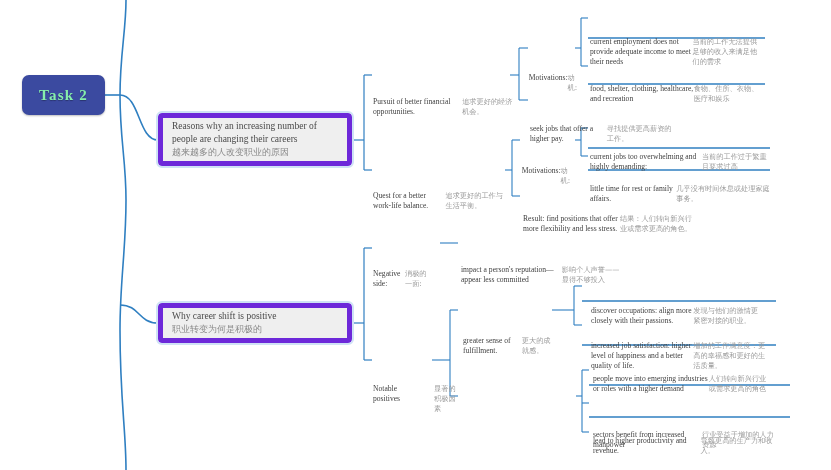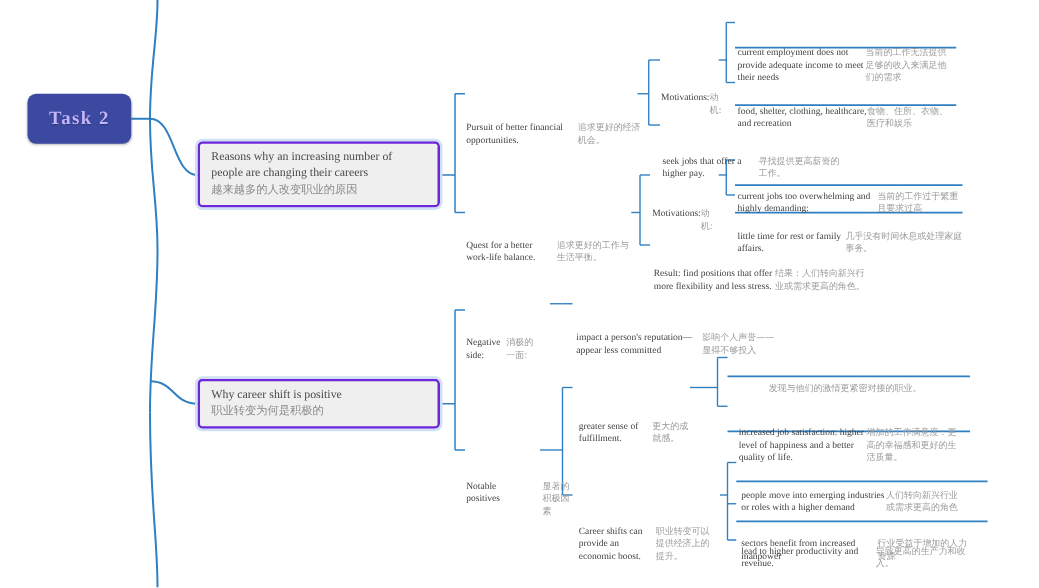--- a/index.html
+++ b/index.html
@@ -43,28 +43,28 @@
     color: #ffffff;
     display: flex;
     align-items: center;
     justify-content: center;
     box-shadow: 0 1px 2px rgba(0,0,0,0.25);
   }
   .root .en {
     font-weight: bold;
     font-size: 15px;
     letter-spacing: 1.2px;
-    color: #c4b5fd;
+    color: #86efac;
     text-shadow: 0 1px 1px rgba(0,0,0,0.3);
   }
 
   
   .branch {
     background: #efefef;
-    border: 2px solid #6d28d9;
+    border: 5px solid #6d28d9;
     outline: 2px solid #cfe2f5;
     border-radius: 4px;
     padding: 6px 9px;
     display: flex;
     flex-direction: column;
     justify-content: center;
   }
   .branch .en {
     font-size: 9.5px;
     color: #4a4a4a;
@@ -255,34 +255,31 @@
     <div class="en">Notable positives</div>
     <div class="zh">显著的积极因素</div>
   </div>
 
   <div class="node leaf" style="left:460px; top:302px; width:100px;">
     <div class="en">greater sense of fulfillment.</div>
     <div class="zh">更大的成就感。</div>
   </div>
 
   <div class="node leaf" style="left:588px; top:272px; width:176px;">
+    <div class="en">discover occupations: align more closely with their passions.</div>
     <div class="zh">发现与他们的激情更紧密对接的职业。</div>
   </div>
 
   <div class="node leaf" style="left:588px; top:307px; width:182px;">
     <div class="en">increased job satisfaction: higher level of happiness and a better quality of life.</div>
     <div class="zh">增加的工作满意度：更高的幸福感和更好的生活质量。</div>
   </div>
 
-  <div class="node leaf" style="left:460px; top:386px; width:116px;">
-    <div class="en">Career shifts can provide an economic boost.</div>
-    <div class="zh">职业转变可以提供经济上的提升。</div>
-  </div>
-
-  <div class="node leaf" style="left:590px; top:357px; width:186px;">
+
+  <div class="node leaf" style="left:590px; top:340px; width:186px;">
     <div class="en">people move into emerging industries or roles with a higher demand</div>
     <div class="zh">人们转向新兴行业或需求更高的角色</div>
   </div>
 
   <div class="node leaf" style="left:590px; top:396px; width:190px;">
     <div class="en">sectors benefit from increased manpower</div>
     <div class="zh">行业受益于增加的人力资源</div>
   </div>
 
   <div class="node leaf" style="left:590px; top:402px; width:190px;">

